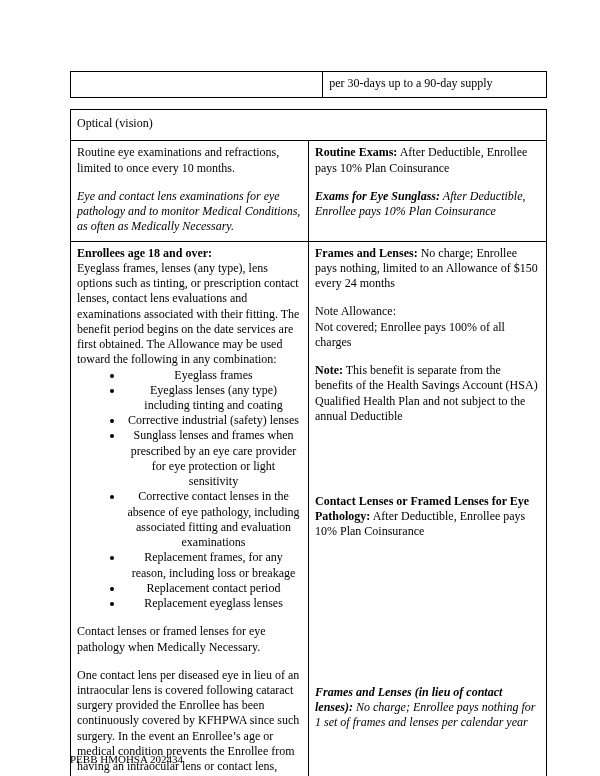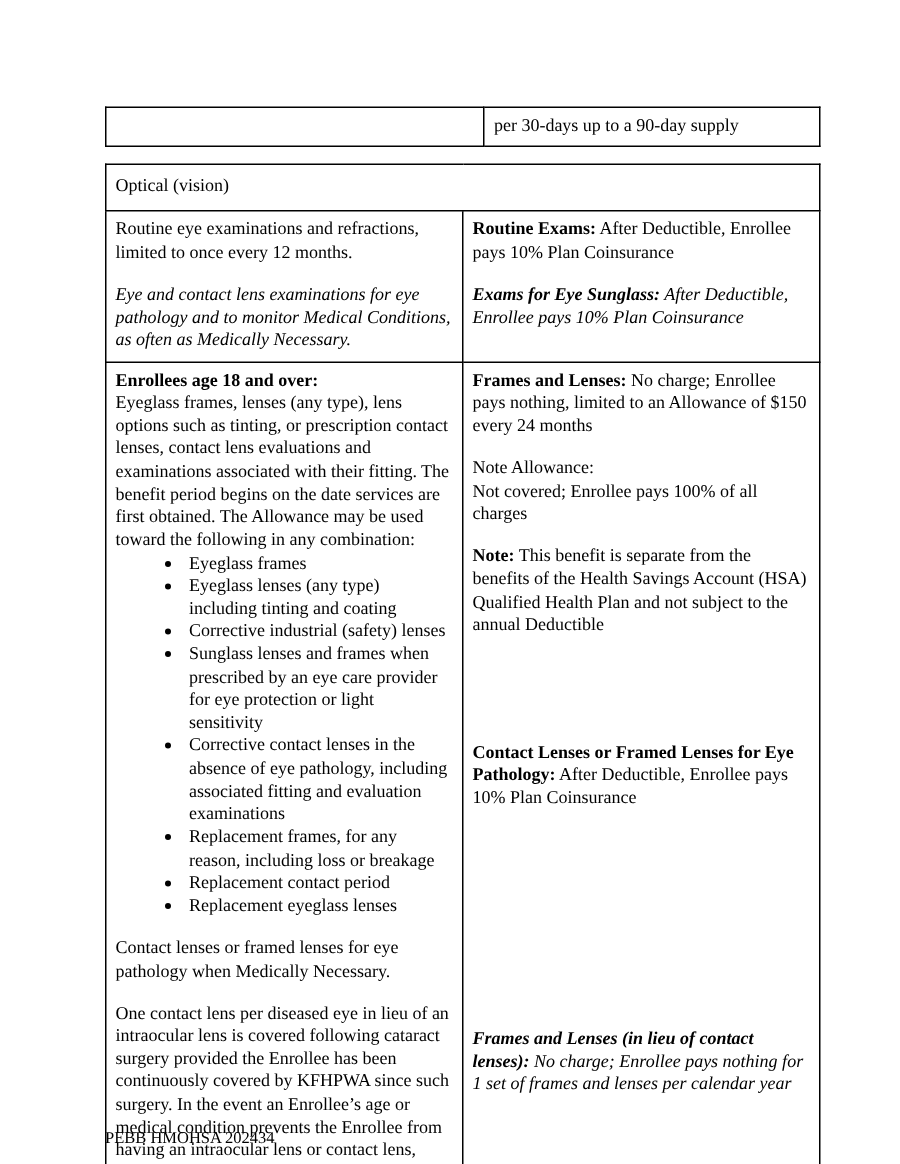--- a/index.html
+++ b/index.html
@@ -22,21 +22,21 @@
   }
   .col-left { width: 53%; }
   .col-right { width: 47%; margin-top: 31px; }
   .main-tbl { margin-top: 11px; }
   .header-row td { font-weight: normal; padding-top: 6px; padding-bottom: 9px; }
   .para { margin: 0 0 13px 0; }
   .para.last { margin-bottom: 0; font-style: italic; }
   .para.tight { margin-bottom: 0; }
   .para.gap-lg { margin-bottom: 26px; }
   b { font-weight: bold; }
-  ul.bullets { list-style: disc outside; margin: 0 0 13px 0; padding-left: 47px; }
+  ul.bullets { list-style: disc outside; margin: 0 0 13px 0; padding-left: 47px; text-align: center; }
   ul.bullets li { padding-left: 2px; }
   .blk2 { margin-top: 70px; }
   .blk3 { margin-top: 145px; }
   .footer {
     position: absolute;
     left: 70px; right: 72px; bottom: 9px;
     display: flex;
     font-size: 11px;
   }
 </style>
@@ -55,21 +55,21 @@
     </table>
 
   <table class="main-tbl">
     <tbody>
         <tr class="header-row">
       <td colspan="2"><span>Optical (vision)</span></td>
     </tr>
 
     <tr>
       <td class="col-left">
-        <p class="para">Routine eye examinations and refractions, limited to once every 12 months.</p>
+        <p class="para">Routine eye examinations and refractions, limited to once every 10 months.</p>
         <p class="para last">Eye and contact lens examinations for eye pathology and to monitor Medical Conditions, as often as Medically Necessary.</p>
       </td>
       <td class="col-right">
         <p class="para"><b>Routine Exams:</b><span> After Deductible, Enrollee pays 10% Plan Coinsurance</span></p>
         <p class="para last"><b>Exams for Eye Sunglass:</b><span> After Deductible, Enrollee pays 10% Plan Coinsurance</span></p>
       </td>
     </tr>
 
     <tr>
       <td class="col-left">

